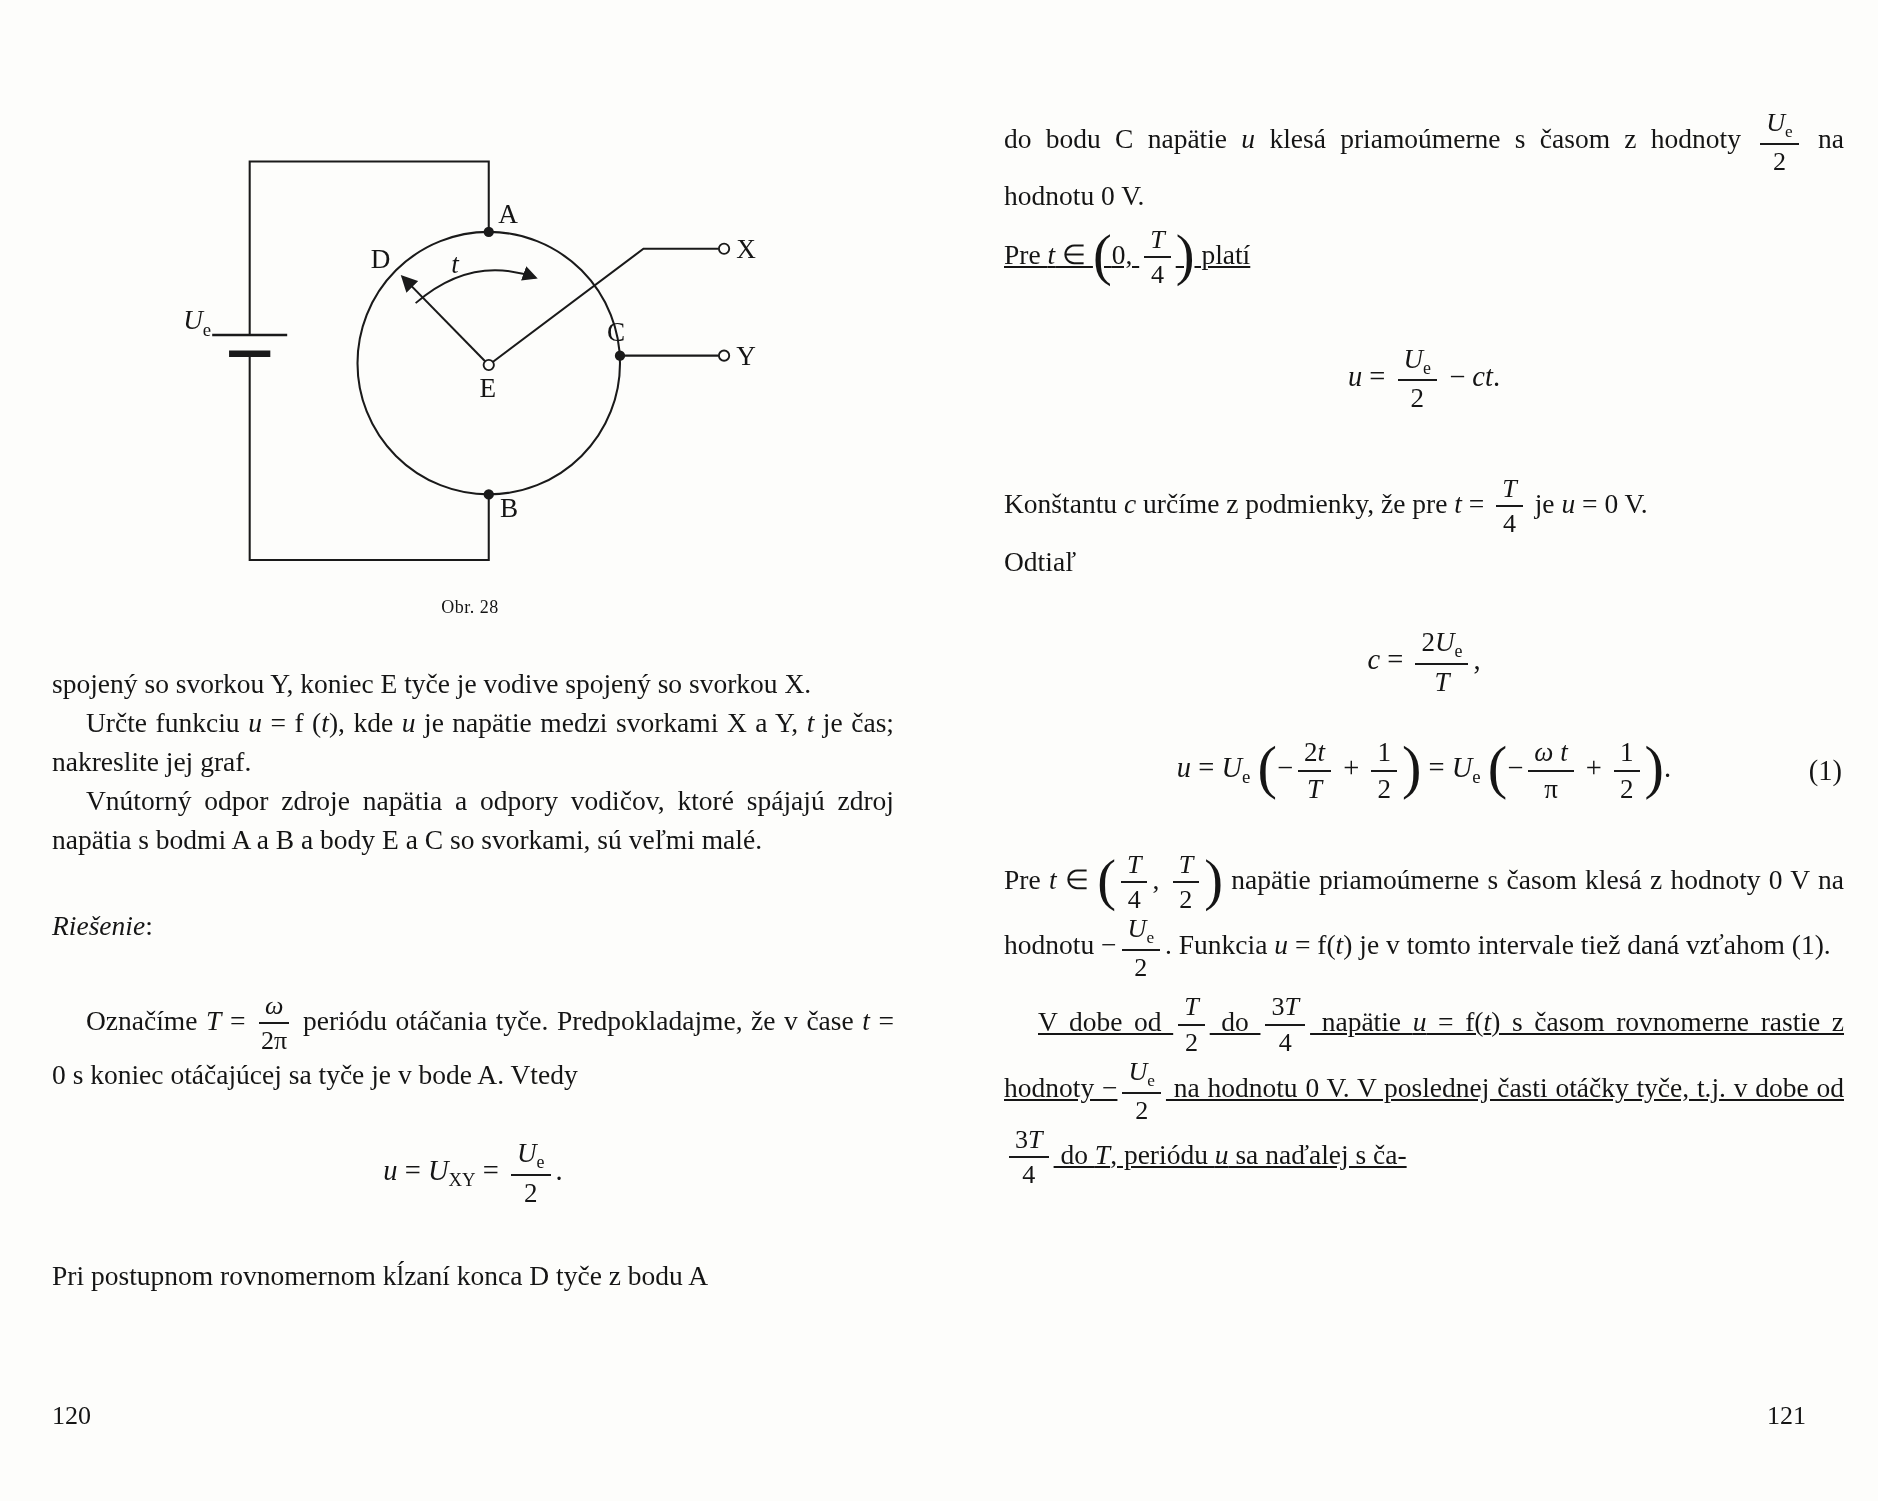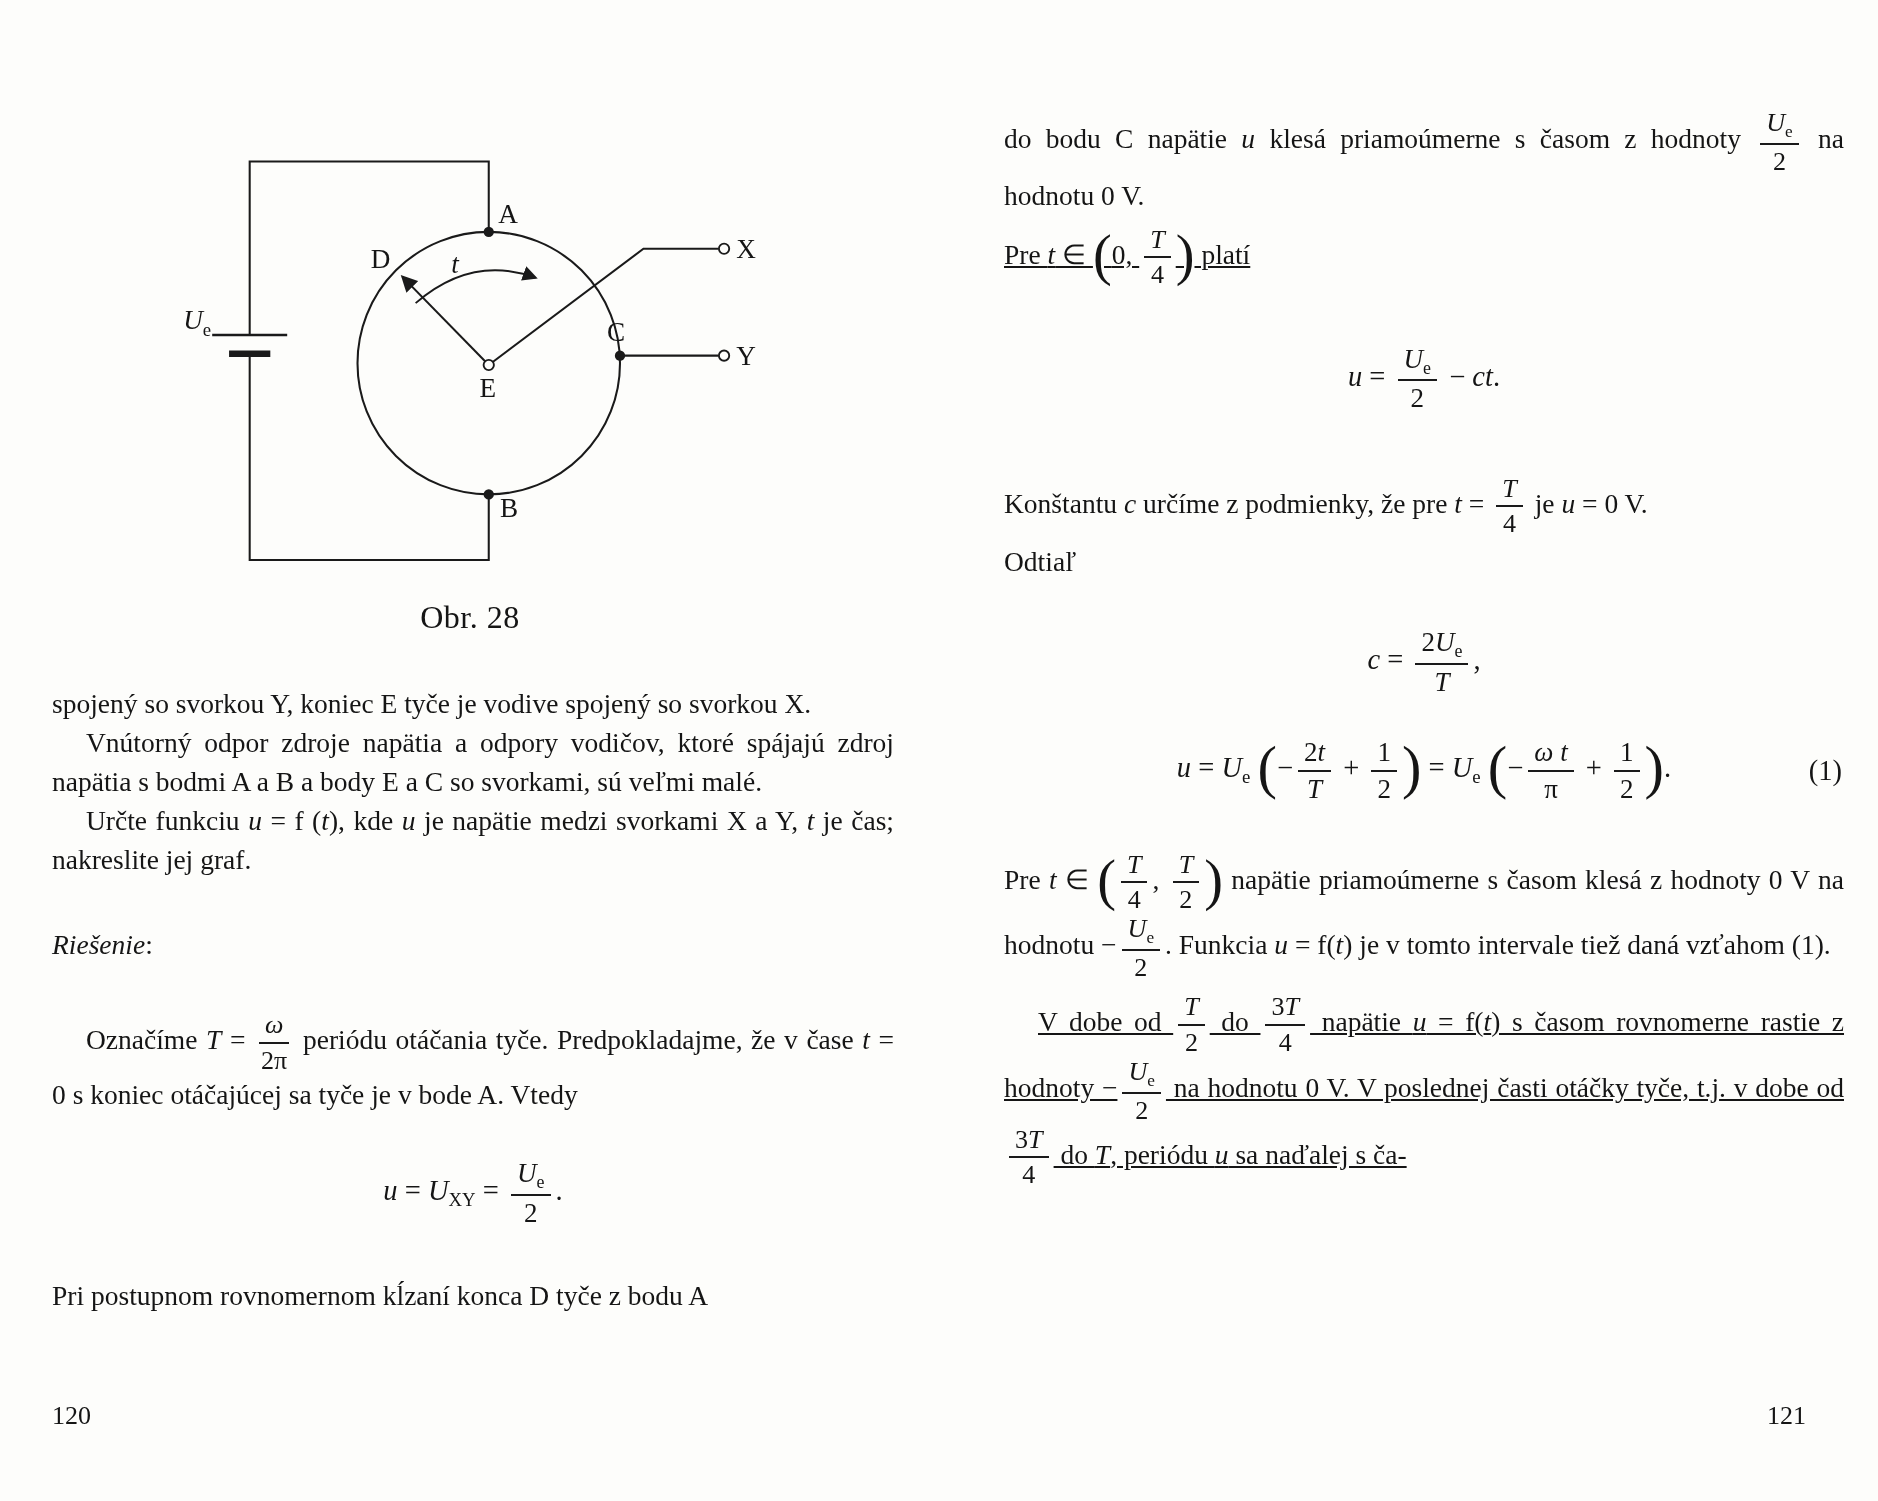--- a/index.html
+++ b/index.html
@@ -34,21 +34,21 @@
   }
   .frac .num{display:block;padding:0 6px 2px;border-bottom:2px solid #1a1a1a;white-space:nowrap;}
   .frac .den{display:block;padding-top:2px;white-space:nowrap;}
 
   .eq{position:relative;text-align:center;font-size:28.5px;text-indent:0;}
   .eq.eq-left1{margin:44px 0 48px;}
   .eq .eq-number{position:absolute;right:2px;top:50%;transform:translateY(-50%);font-style:normal;}
 
   .fig{margin:14px 0 44px 118px;width:600px;}
   .fig svg{display:block;width:600px;height:auto;}
-  .fig figcaption{margin-top:16px;text-align:center;font-size:32px;letter-spacing:0.5px;}
+  .fig figcaption{margin-top:16px;text-align:center;font-size:18px;letter-spacing:0.5px;}
 
   .page-number{position:absolute;bottom:66px;font-size:26px;}
   .page-number.pn-left{left:52px;}
   .page-number.pn-right{right:72px;}
 
   svg text{font-family:"Liberation Serif", serif;fill:#151515;}
 </style>
 </head>
 <body>
 
@@ -105,22 +105,22 @@
           <text x="604" y="158">X</text>
           <text x="604" y="272">Y</text>
           <text x="300" y="174" font-style="italic">t</text>
           <text x="14" y="234" font-style="italic"><tspan>U</tspan><tspan dy="7" font-size="20" font-style="normal">e</tspan></text>
         </g>
       </svg>
       <figcaption>Obr. 28</figcaption>
     </figure>
 
     <p><span>spojený so svorkou Y, koniec E tyče je vodive spojený so svorkou X.</span></p>
+    <p class="indent"><span>Určte funkciu </span><span class="s-i">u</span><span> = f (</span><span class="s-i">t</span><span>), kde </span><span class="s-i">u</span><span> je napätie medzi svorkami X a Y, </span><span class="s-i">t</span><span> je čas; nakreslite jej graf.</span></p>
     <p class="indent"><span>Vnútorný odpor zdroje napätia a odpory vodičov, ktoré spájajú zdroj napätia s bodmi A a B a body E a C so svorkami, sú veľmi malé.</span></p>
-    <p class="indent"><span>Určte funkciu </span><span class="s-i">u</span><span> = f (</span><span class="s-i">t</span><span>), kde </span><span class="s-i">u</span><span> je napätie medzi svorkami X a Y, </span><span class="s-i">t</span><span> je čas; nakreslite jej graf.</span></p>
 
     <p class="mt-lg"><span class="s-i">Riešenie</span><span>:</span></p>
 
     <p class="indent mt-lg"><span>Označíme </span><span class="s-i">T</span><span> = </span><span class="frac">
           <span class="num"><span class="s-i">ω</span></span>
           <span class="den"><span>2π</span></span>
         </span><span> periódu otáčania tyče. Predpokladajme, že v čase </span><span class="s-i">t</span><span> = 0 s koniec otáčajúcej sa tyče je v bode A. Vtedy</span></p>
 
     <p class="eq eq-left1"><span class="s-i">u</span><span> = </span><span class="s-i">U</span><span class="s-sub">XY</span><span> = </span><span class="frac">
           <span class="num"><span class="s-i">U</span><span class="s-sub">e</span></span>

